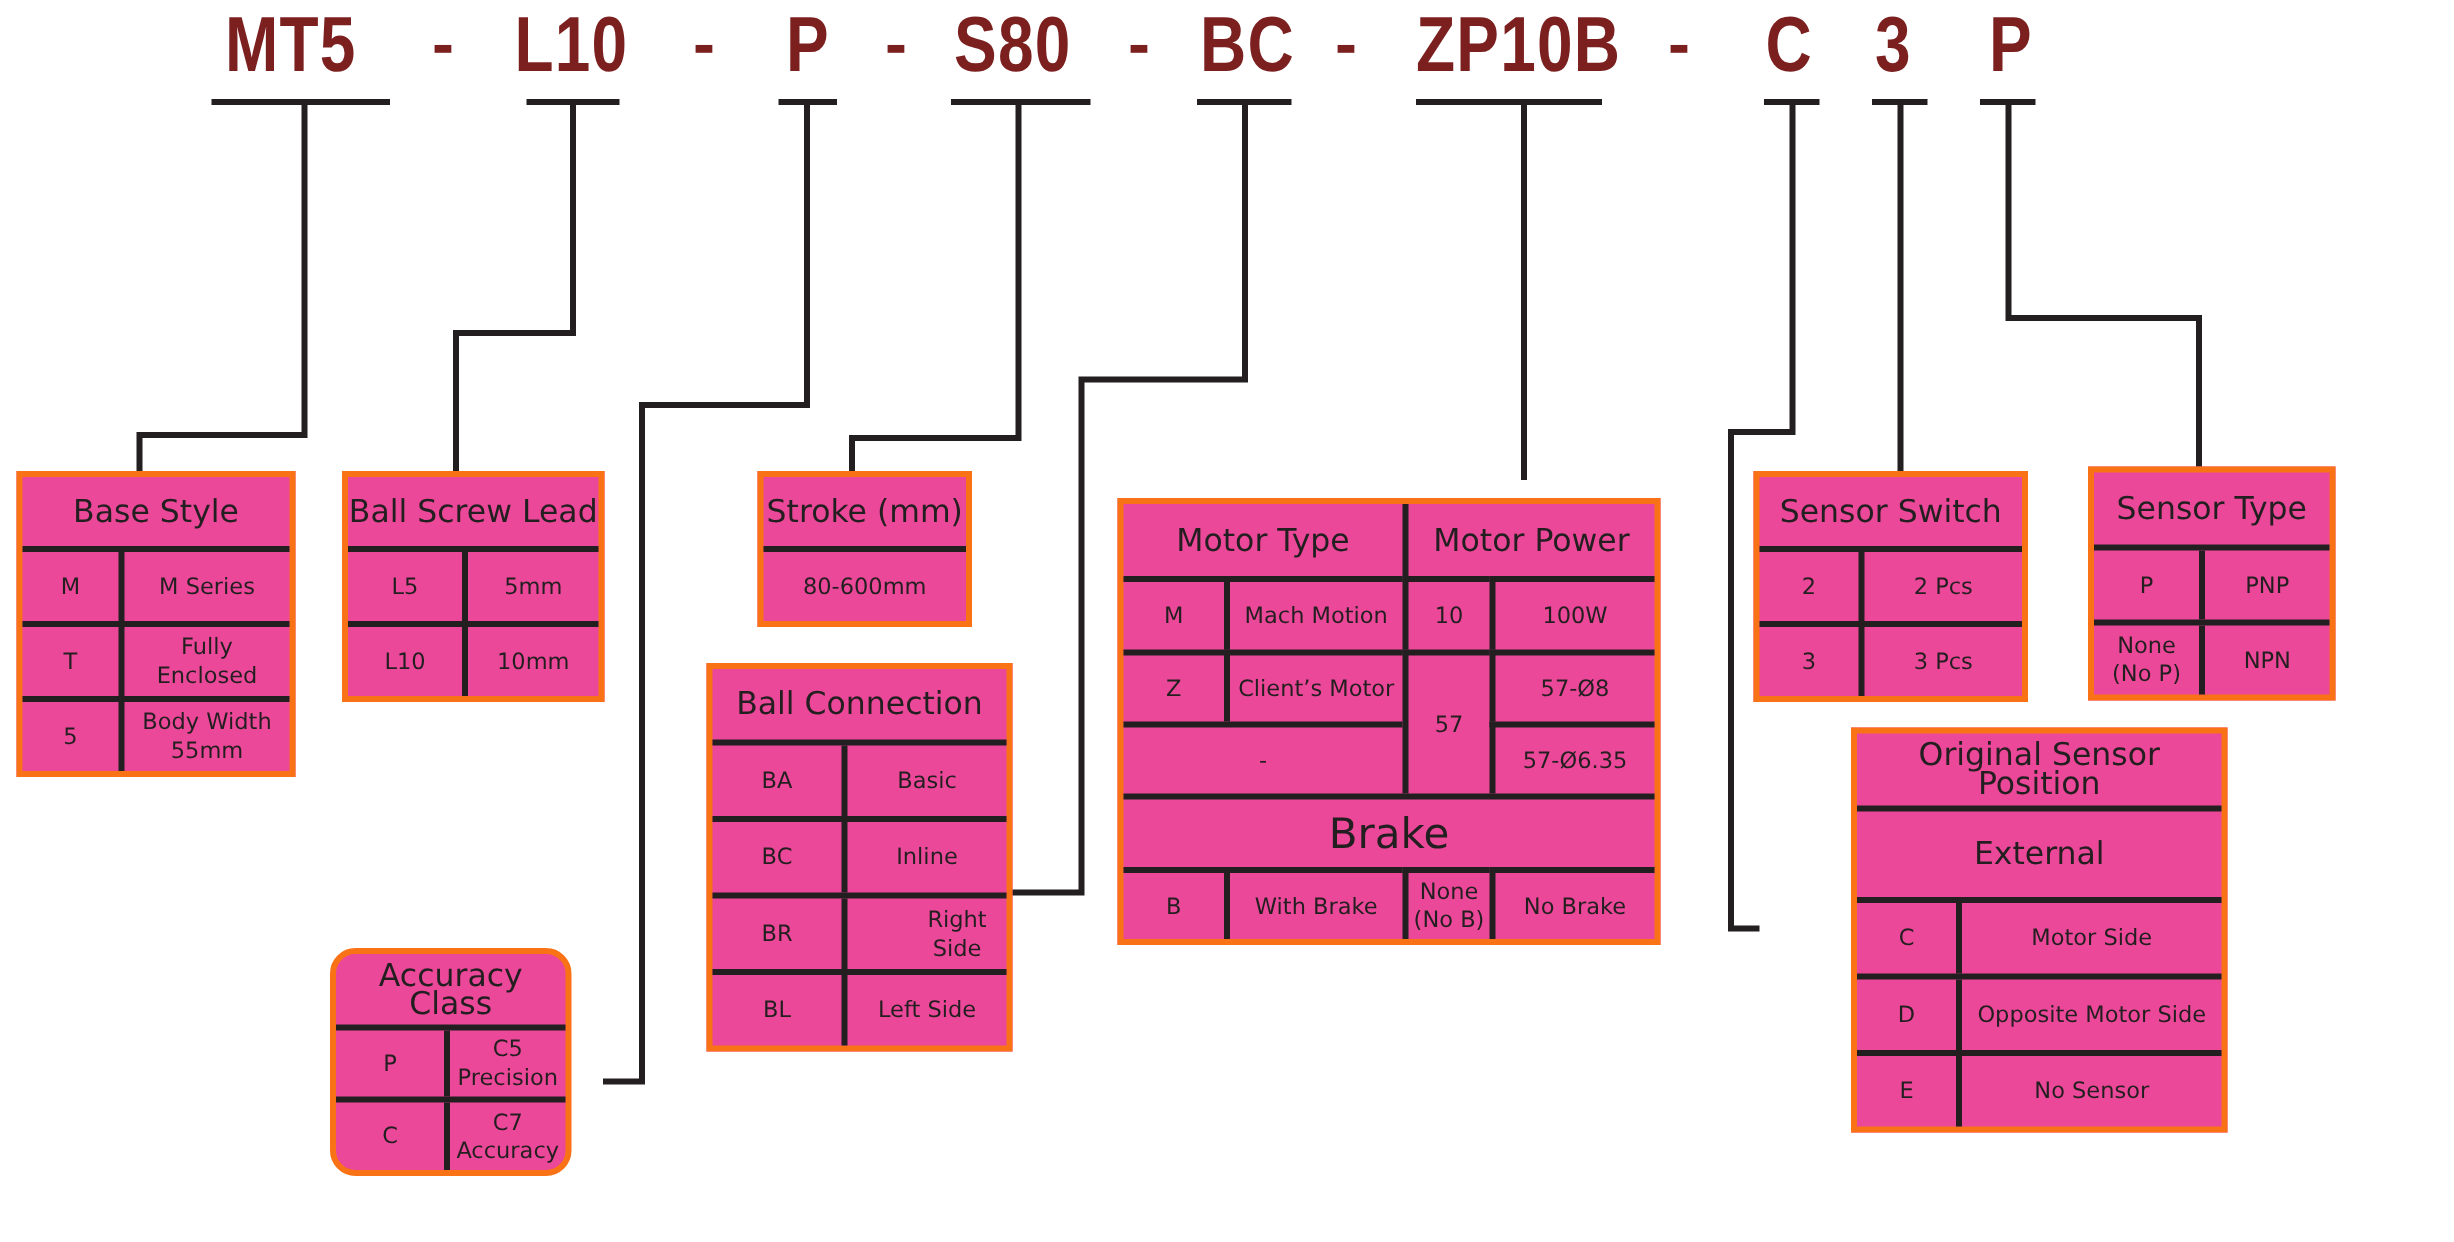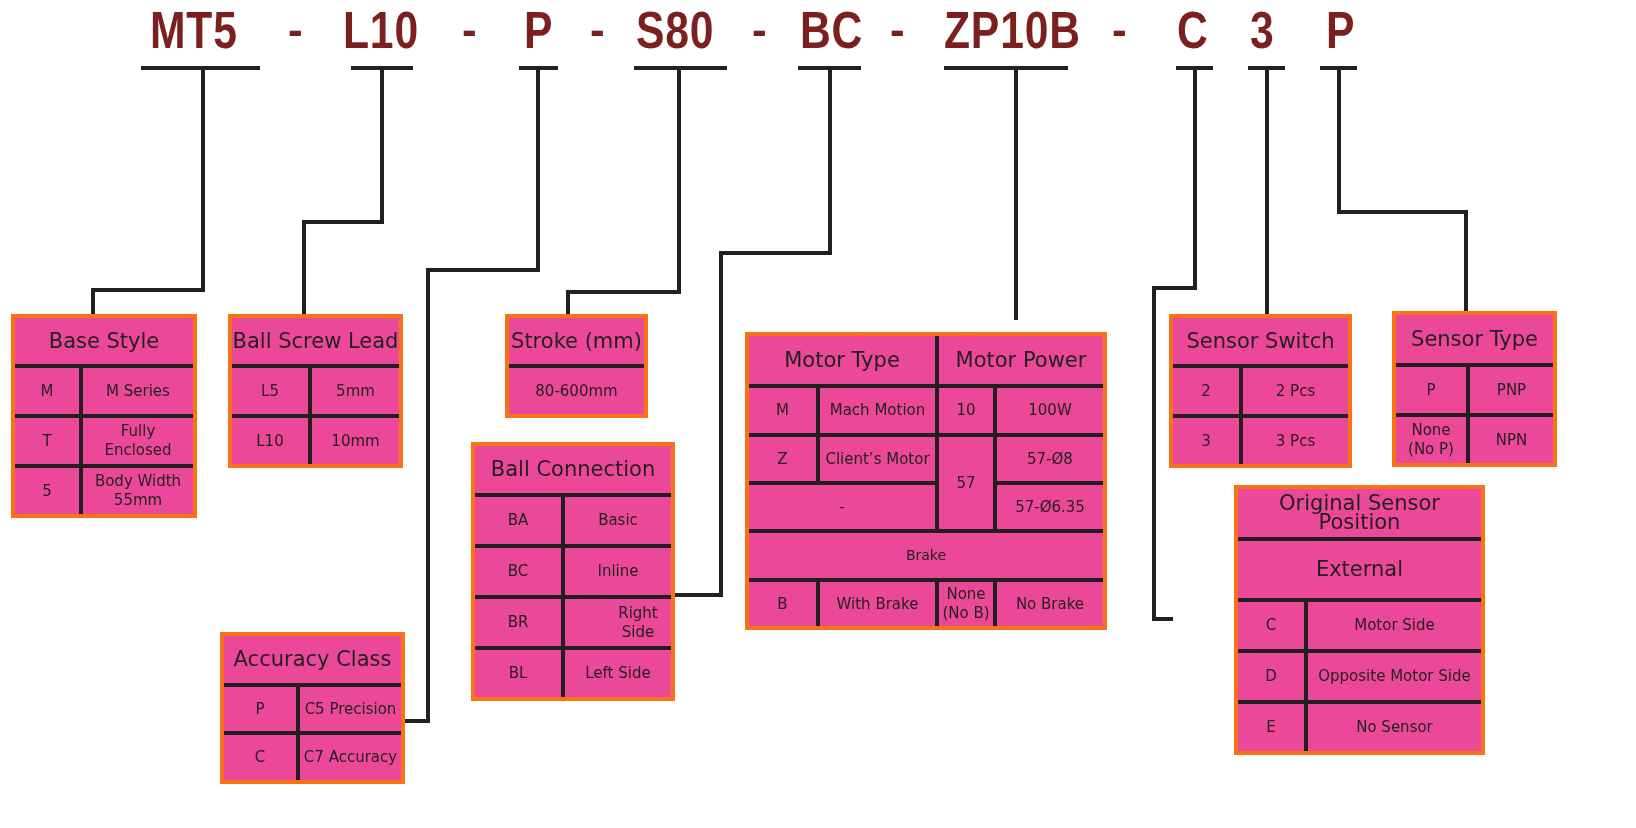--- a/index.html
+++ b/index.html
@@ -127,21 +127,21 @@
   <div class="row">
     <div class="cell" style="width:86px;height:47px;">BR</div>
     <div class="cell" style="flex:1;height:47px;padding-left:40px;">Right Side</div>
   </div>
   <div class="row">
     <div class="cell" style="width:86px;height:47px;">BL</div>
     <div class="cell" style="flex:1;height:47px;">Left Side</div>
   </div>
 </div>
 
-<div class="tbl" style="left:220px;top:632px;width:185px;">
+<div class="tbl" style="left:220px;top:632px;width:161px;border-radius:17px;">
   <div class="row">
       <div class="cell hdr" style="width:100%;height:47px;">Accuracy Class</div>
     </div>
   <div class="row">
     <div class="cell" style="width:72px;height:44px;">P</div>
     <div class="cell" style="flex:1;height:44px;">C5 Precision</div>
   </div>
   <div class="row">
     <div class="cell" style="width:72px;height:45px;">C</div>
     <div class="cell" style="flex:1;height:45px;">C7 Accuracy</div>
@@ -159,21 +159,21 @@
   <div class="abs bt bl" style="left:67px;top:97px;width:119px;height:48px;">Client’s Motor</div>
   <div class="abs bt" style="left:0;top:145px;width:186px;height:48px;">-</div>
 
   <div class="abs bt bl" style="left:186px;top:48px;width:58px;height:49px;">10</div>
   <div class="abs bt bl" style="left:186px;top:97px;width:58px;height:96px;">57</div>
 
   <div class="abs bt bl" style="left:244px;top:48px;width:110px;height:49px;">100W</div>
   <div class="abs bt bl" style="left:244px;top:97px;width:110px;height:48px;">57-Ø8</div>
   <div class="abs bt bl" style="left:244px;top:145px;width:110px;height:48px;">57-Ø6.35</div>
 
-  <div class="abs bt" style="left:0;top:193px;width:354px;height:49px;font-size:14px;">Brake</div>
+  <div class="abs bt" style="left:0;top:193px;width:354px;height:49px;font-size:28px;">Brake</div>
   <div class="abs bt" style="left:0;top:242px;width:67px;height:48px;">B</div>
   <div class="abs bt bl" style="left:67px;top:242px;width:119px;height:48px;">With Brake</div>
   <div class="abs bt bl" style="left:186px;top:242px;width:58px;height:48px;white-space:pre-line;">None
 (No B)</div>
   <div class="abs bt bl" style="left:244px;top:242px;width:110px;height:48px;">No Brake</div>
 </div>
 
 <div class="tbl" style="left:1169px;top:314px;width:183px;">
   <div class="row">
       <div class="cell hdr" style="width:100%;height:46px;">Sensor Switch</div>

